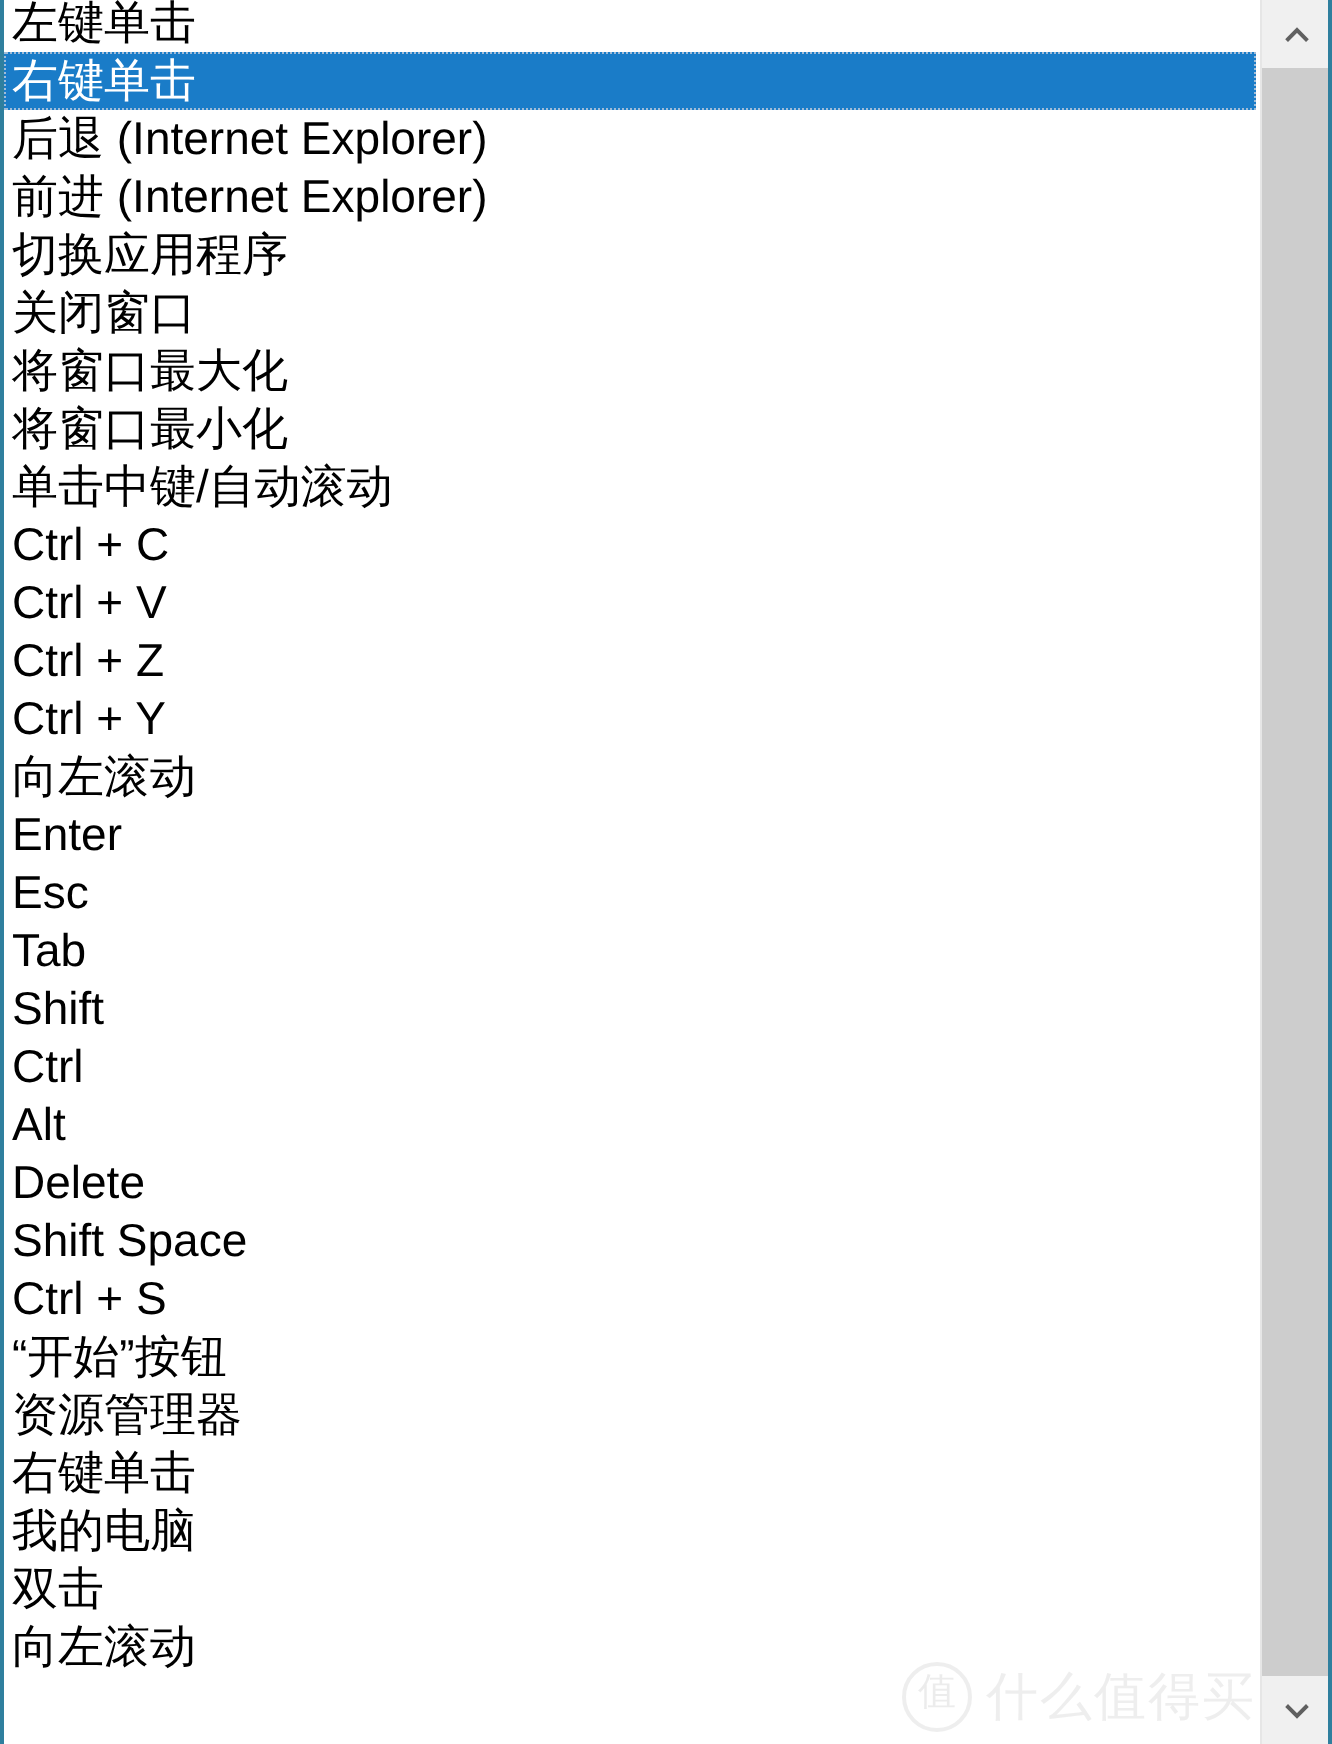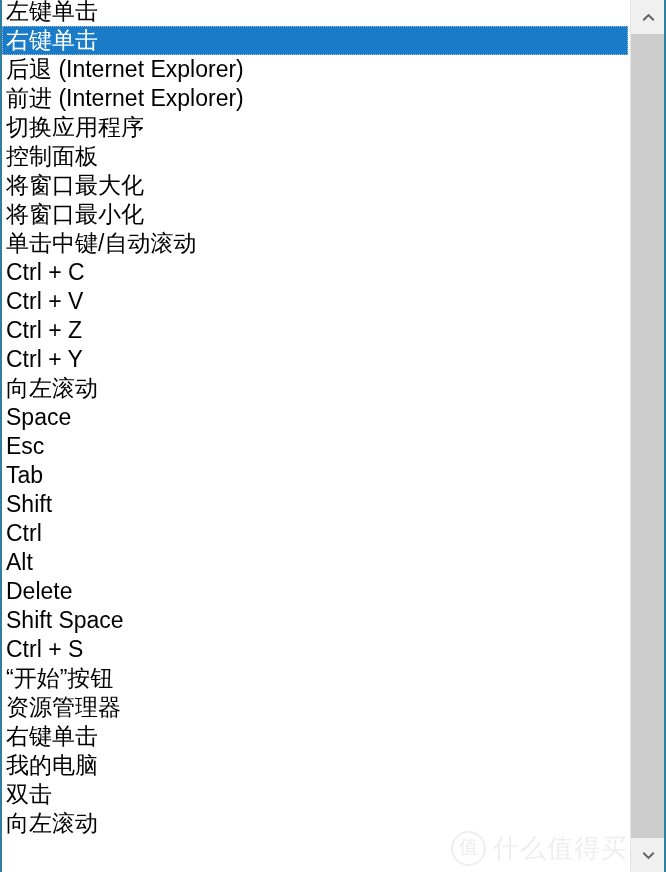--- a/index.html
+++ b/index.html
@@ -166,30 +166,30 @@
 
   <div class="listbox-frame">
 
     <div class="listbox-viewport">
       <div class="listbox-items" id="items-container">
           <div class="list-item"><span>左键单击</span></div>
           <div class="list-item selected"><span>右键单击</span></div>
           <div class="list-item"><span>后退 (Internet Explorer)</span></div>
           <div class="list-item"><span>前进 (Internet Explorer)</span></div>
           <div class="list-item"><span>切换应用程序</span></div>
-          <div class="list-item"><span>控制面板</span></div>
+          <div class="list-item"><span>关闭窗口</span></div>
           <div class="list-item"><span>将窗口最大化</span></div>
           <div class="list-item"><span>将窗口最小化</span></div>
           <div class="list-item"><span>单击中键/自动滚动</span></div>
           <div class="list-item"><span>Ctrl + C</span></div>
           <div class="list-item"><span>Ctrl + V</span></div>
           <div class="list-item"><span>Ctrl + Z</span></div>
           <div class="list-item"><span>Ctrl + Y</span></div>
           <div class="list-item"><span>向左滚动</span></div>
-          <div class="list-item"><span>Space</span></div>
+          <div class="list-item"><span>Enter</span></div>
           <div class="list-item"><span>Esc</span></div>
           <div class="list-item"><span>Tab</span></div>
           <div class="list-item"><span>Shift</span></div>
           <div class="list-item"><span>Ctrl</span></div>
           <div class="list-item"><span>Alt</span></div>
           <div class="list-item"><span>Delete</span></div>
           <div class="list-item"><span>Shift Space</span></div>
           <div class="list-item"><span>Ctrl + S</span></div>
           <div class="list-item"><span>“开始”按钮</span></div>
           <div class="list-item"><span>资源管理器</span></div>

